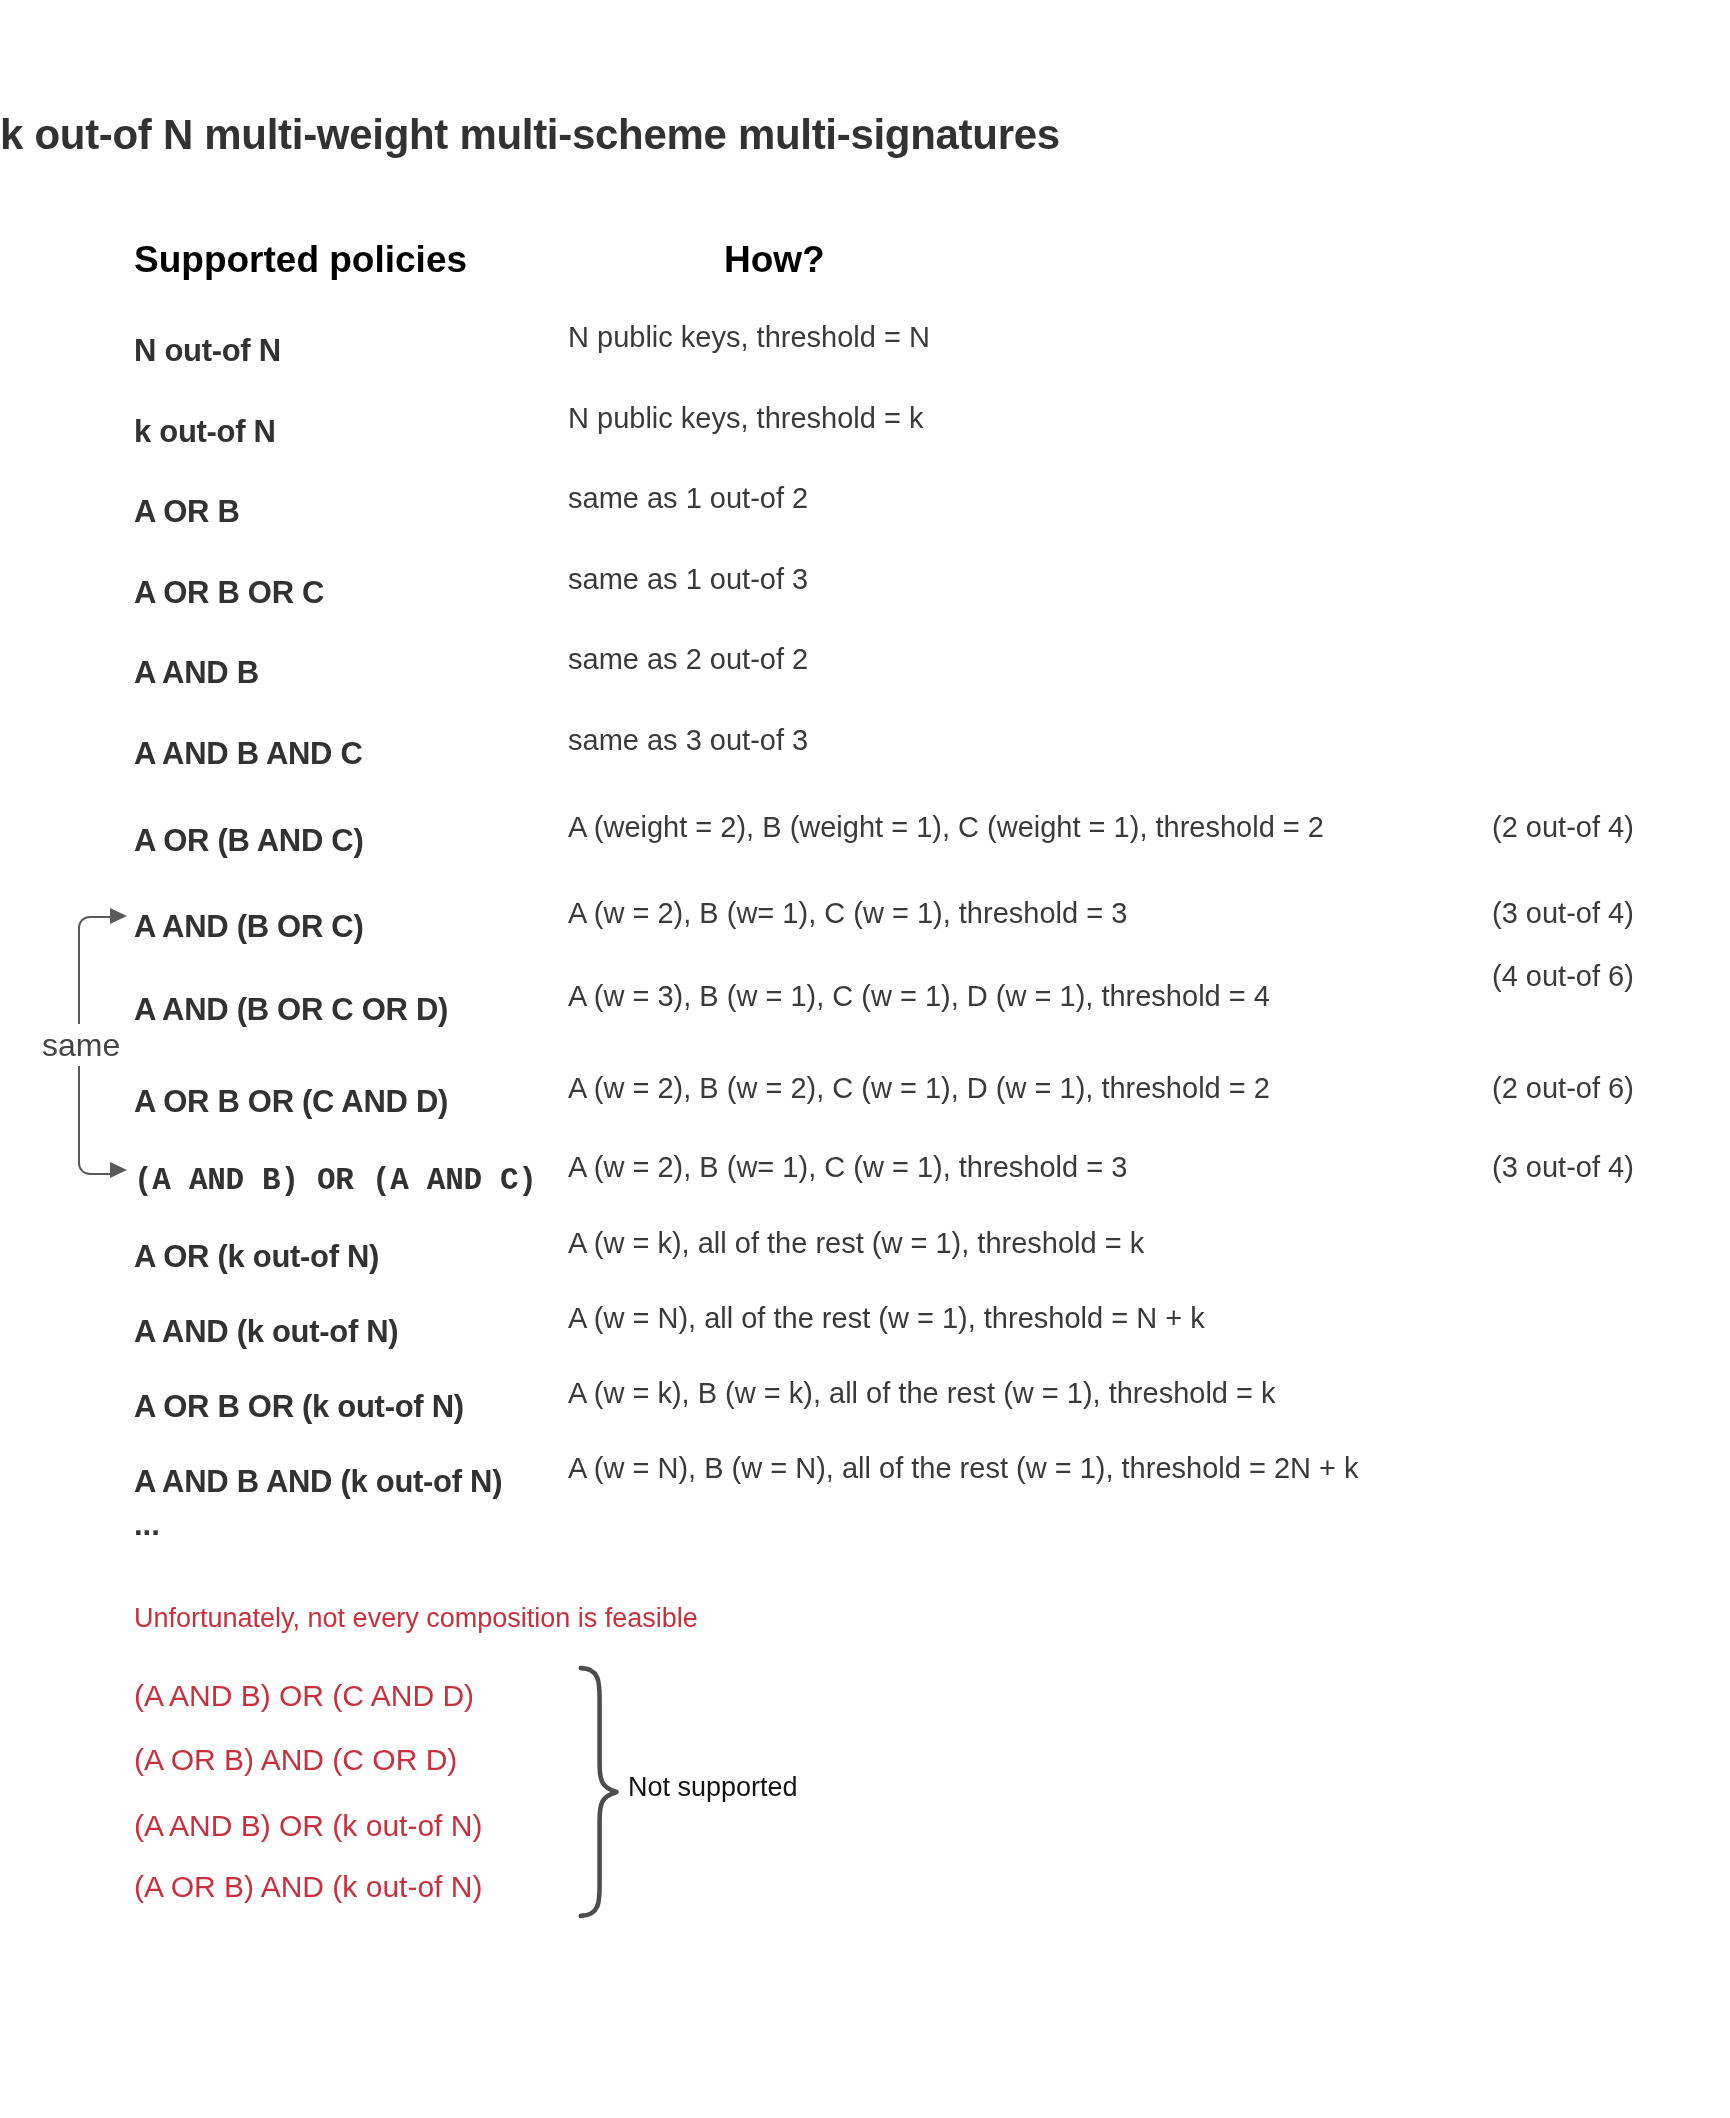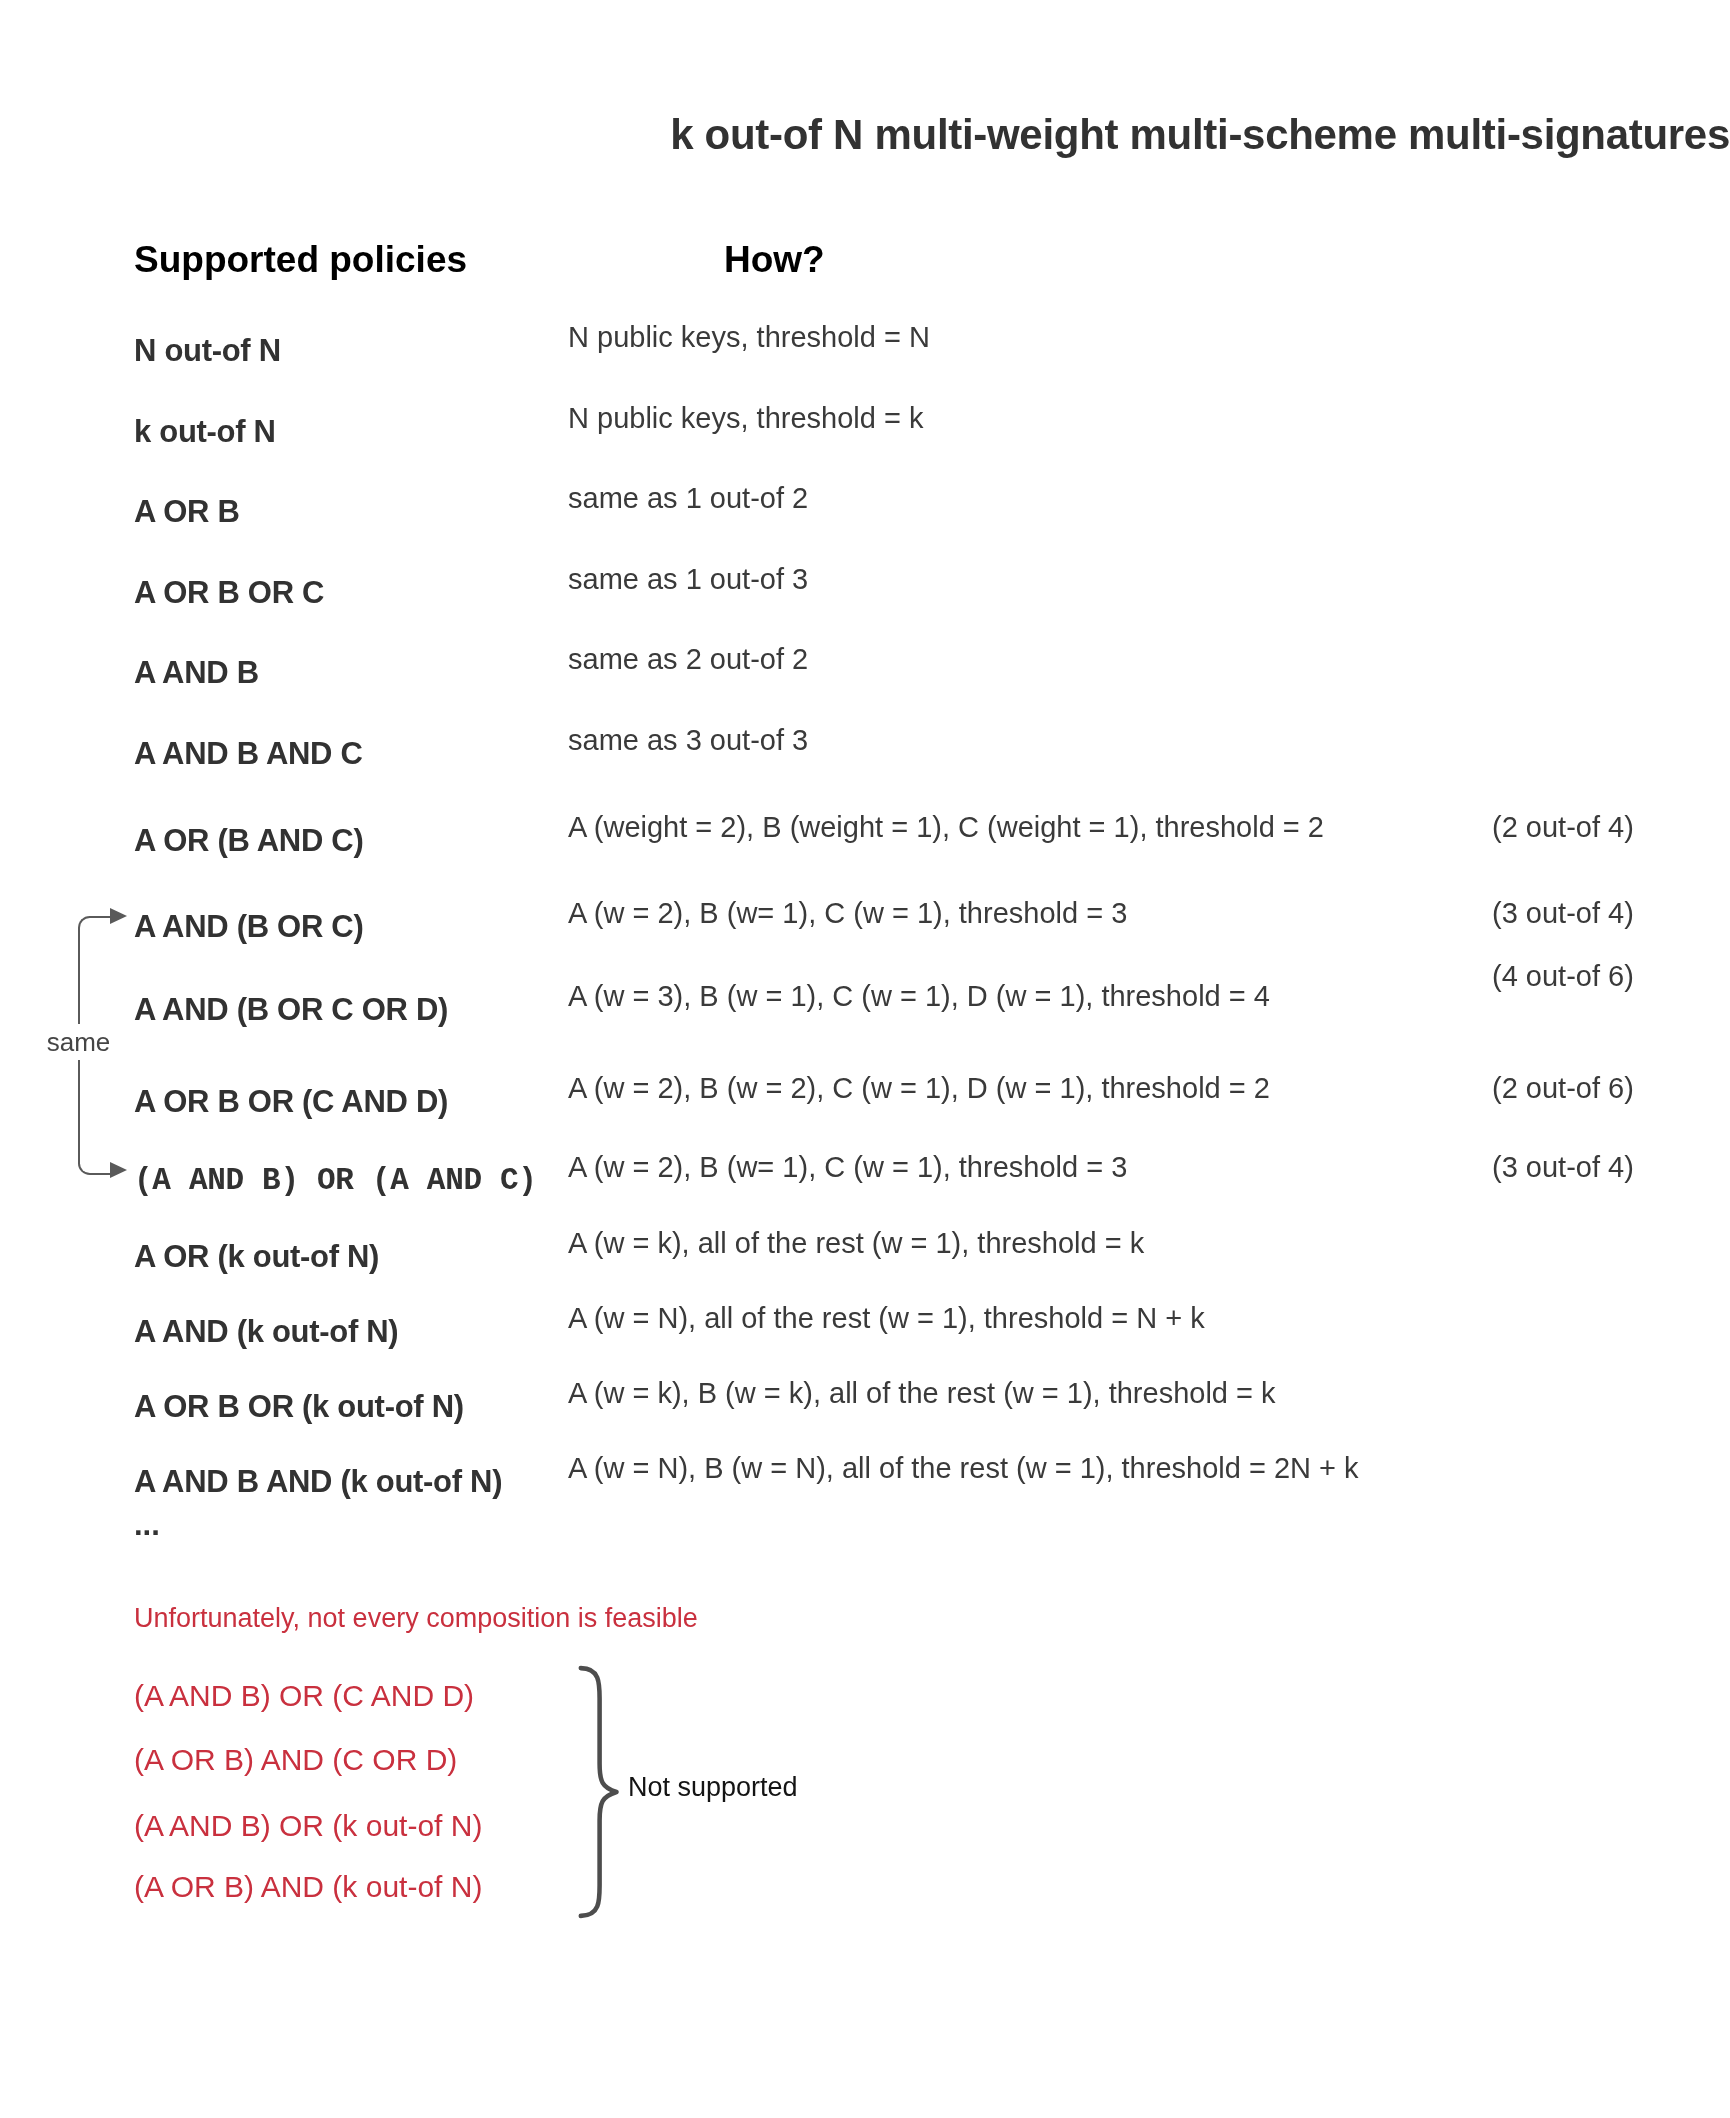--- a/index.html
+++ b/index.html
@@ -8,21 +8,21 @@
     width: 1730px;
     height: 2119px;
     background: #ffffff;
     font-family: "Liberation Sans", "DejaVu Sans", sans-serif;
     overflow: hidden;
   }
   .abs { position: absolute; white-space: nowrap; }
 
   .title {
     top: 111px; left: 0; width: 100%;
-    text-align: right;
+    text-align: left;
     font-size: 42px; font-weight: 700;
     color: #323232; letter-spacing: -0.3px;
   }
   .col-header {
     font-size: 37px; font-weight: 700; color: #000000;
   }
   .hdr-policies { left: 134px; top: 239px; }
   .hdr-how { left: 724px; top: 239px; }
 
   .row-label {
@@ -61,21 +61,21 @@
     border-left: 17px solid #5a5a5a;
     border-top: 8.5px solid transparent;
     border-bottom: 8.5px solid transparent;
   }
   .same-arrow.top { top: 908px; }
   .same-arrow.bottom { top: 1162px; }
   .same-label {
     left: 42px; top: 1024px; width: 73px;
     background: #ffffff;
     text-align: center;
-    font-size: 26px; color: #454545;
+    font-size: 32px; color: #454545;
     padding: 2.6px 0;
   }
 
   
   .red-heading {
     left: 134px; top: 1603px;
     font-size: 27px; color: #c9303e;
   }
   .red-item {
     left: 134px;

